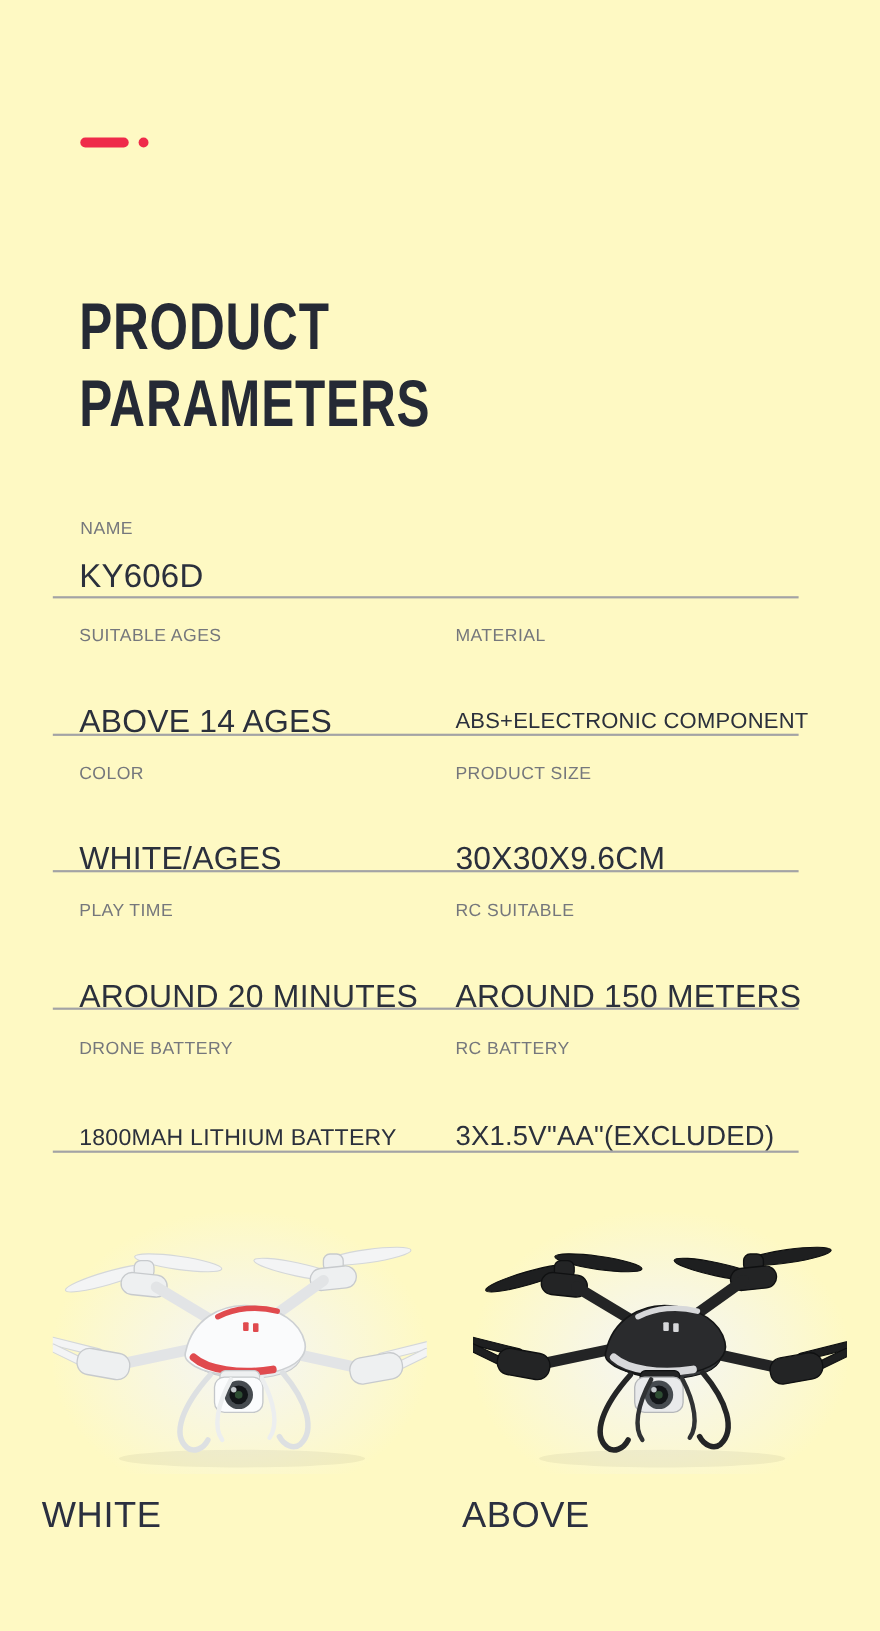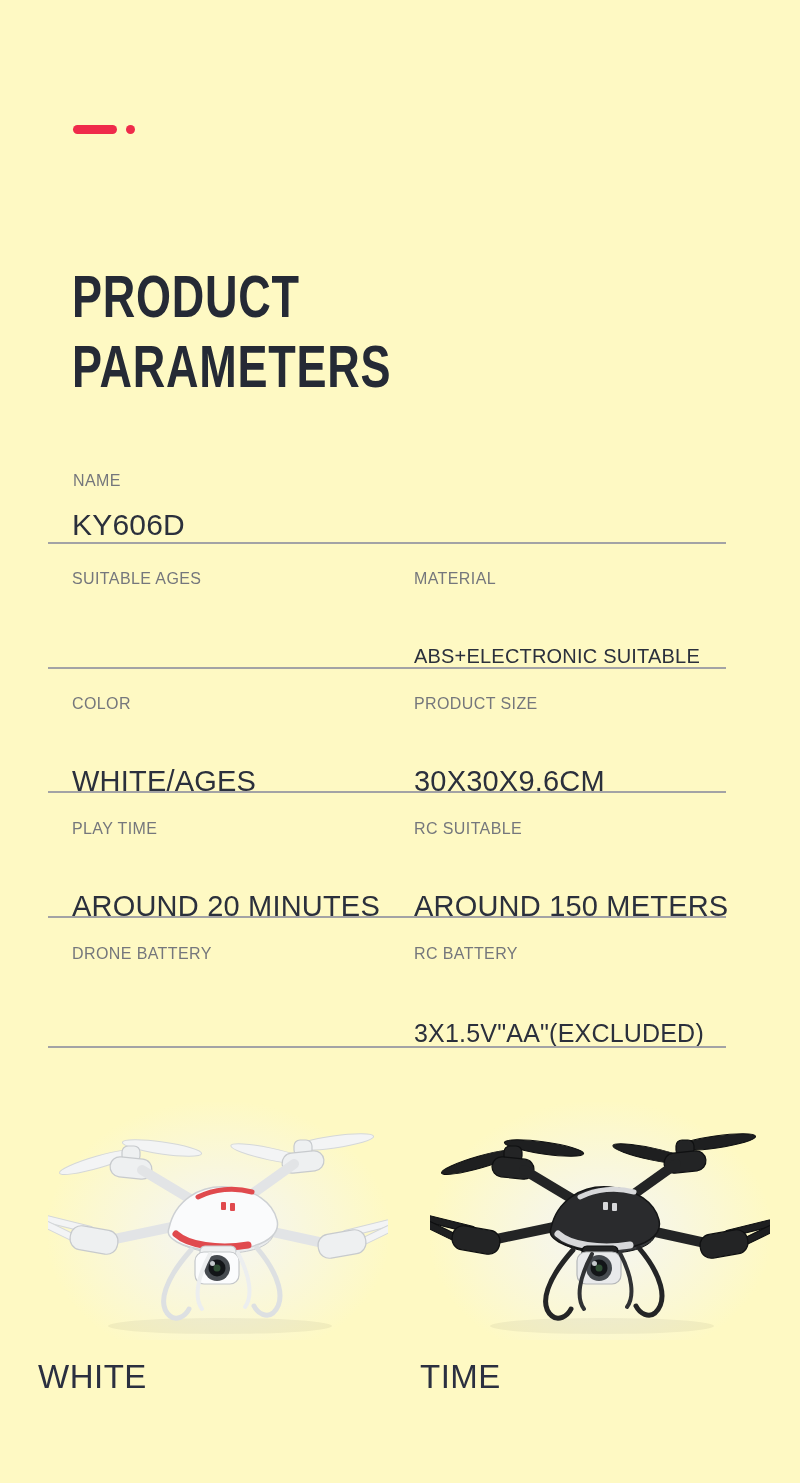--- a/index.html
+++ b/index.html
@@ -77,40 +77,42 @@
     <div>PRODUCT</div>
     <div>PARAMETERS</div>
   </h1>
 
   <div class="lbl l-name">NAME</div>
   <div class="val v-name">KY606D</div>
 
   <div class="hr hr1"></div>
 
   <div class="lbl l11">SUITABLE AGES</div>
+  <div class="val v11">ABOVE 14 AGES</div>
   <div class="lbl l12">MATERIAL</div>
-  <div class="val v12">ABS+ELECTRONIC SUITABLE</div>
+  <div class="val v12">ABS+ELECTRONIC COMPONENT</div>
 
   <div class="hr hr2"></div>
 
   <div class="lbl l21">COLOR</div>
   <div class="val v21">WHITE/AGES</div>
   <div class="lbl l22">PRODUCT SIZE</div>
   <div class="val v22">30X30X9.6CM</div>
 
   <div class="hr hr3"></div>
 
   <div class="lbl l31">PLAY TIME</div>
   <div class="val v31">AROUND 20 MINUTES</div>
   <div class="lbl l32">RC SUITABLE</div>
   <div class="val v32">AROUND 150 METERS</div>
 
   <div class="hr hr4"></div>
 
   <div class="lbl l41">DRONE BATTERY</div>
+  <div class="val v41">1800MAH LITHIUM BATTERY</div>
   <div class="lbl l42">RC BATTERY</div>
   <div class="val v42">3X1.5V"AA"(EXCLUDED)</div>
 
   <div class="hr hr5"></div>
 
   <div class="variant variant-white">
     <div class="drone-wrap">
       <svg width="340" height="238" viewBox="0 0 340 238">
         <ellipse class="shadow" cx="172" cy="224" rx="112" ry="8"></ellipse>
 
@@ -191,16 +193,16 @@
         <circle cx="169" cy="166" r="13" fill="#464b50"></circle>
         <circle cx="169" cy="166" r="8.5" fill="#121518"></circle>
         <circle cx="169" cy="166" r="3.5" fill="#2e4d33"></circle>
         <circle cx="164.5" cy="161.5" r="2.5" fill="#e4e9ec" opacity="0.85"></circle>
         <path class="skid" d="M143 148 C118 176 108 202 122 214 C128 219 137 215 141 207"></path>
         <path class="skid" d="M209 146 C231 172 239 198 225 211 C219 216 210 212 206 204"></path>
         <path class="skid2" d="M162 152 C149 176 146 196 154 207"></path>
         <path class="skid2" d="M190 151 C202 174 205 194 197 205"></path>
       </svg>
     </div>
-    <div class="variant-label">TIME</div>
+    <div class="variant-label">ABOVE</div>
   </div>
 
 </div>
 
 </body></html>

